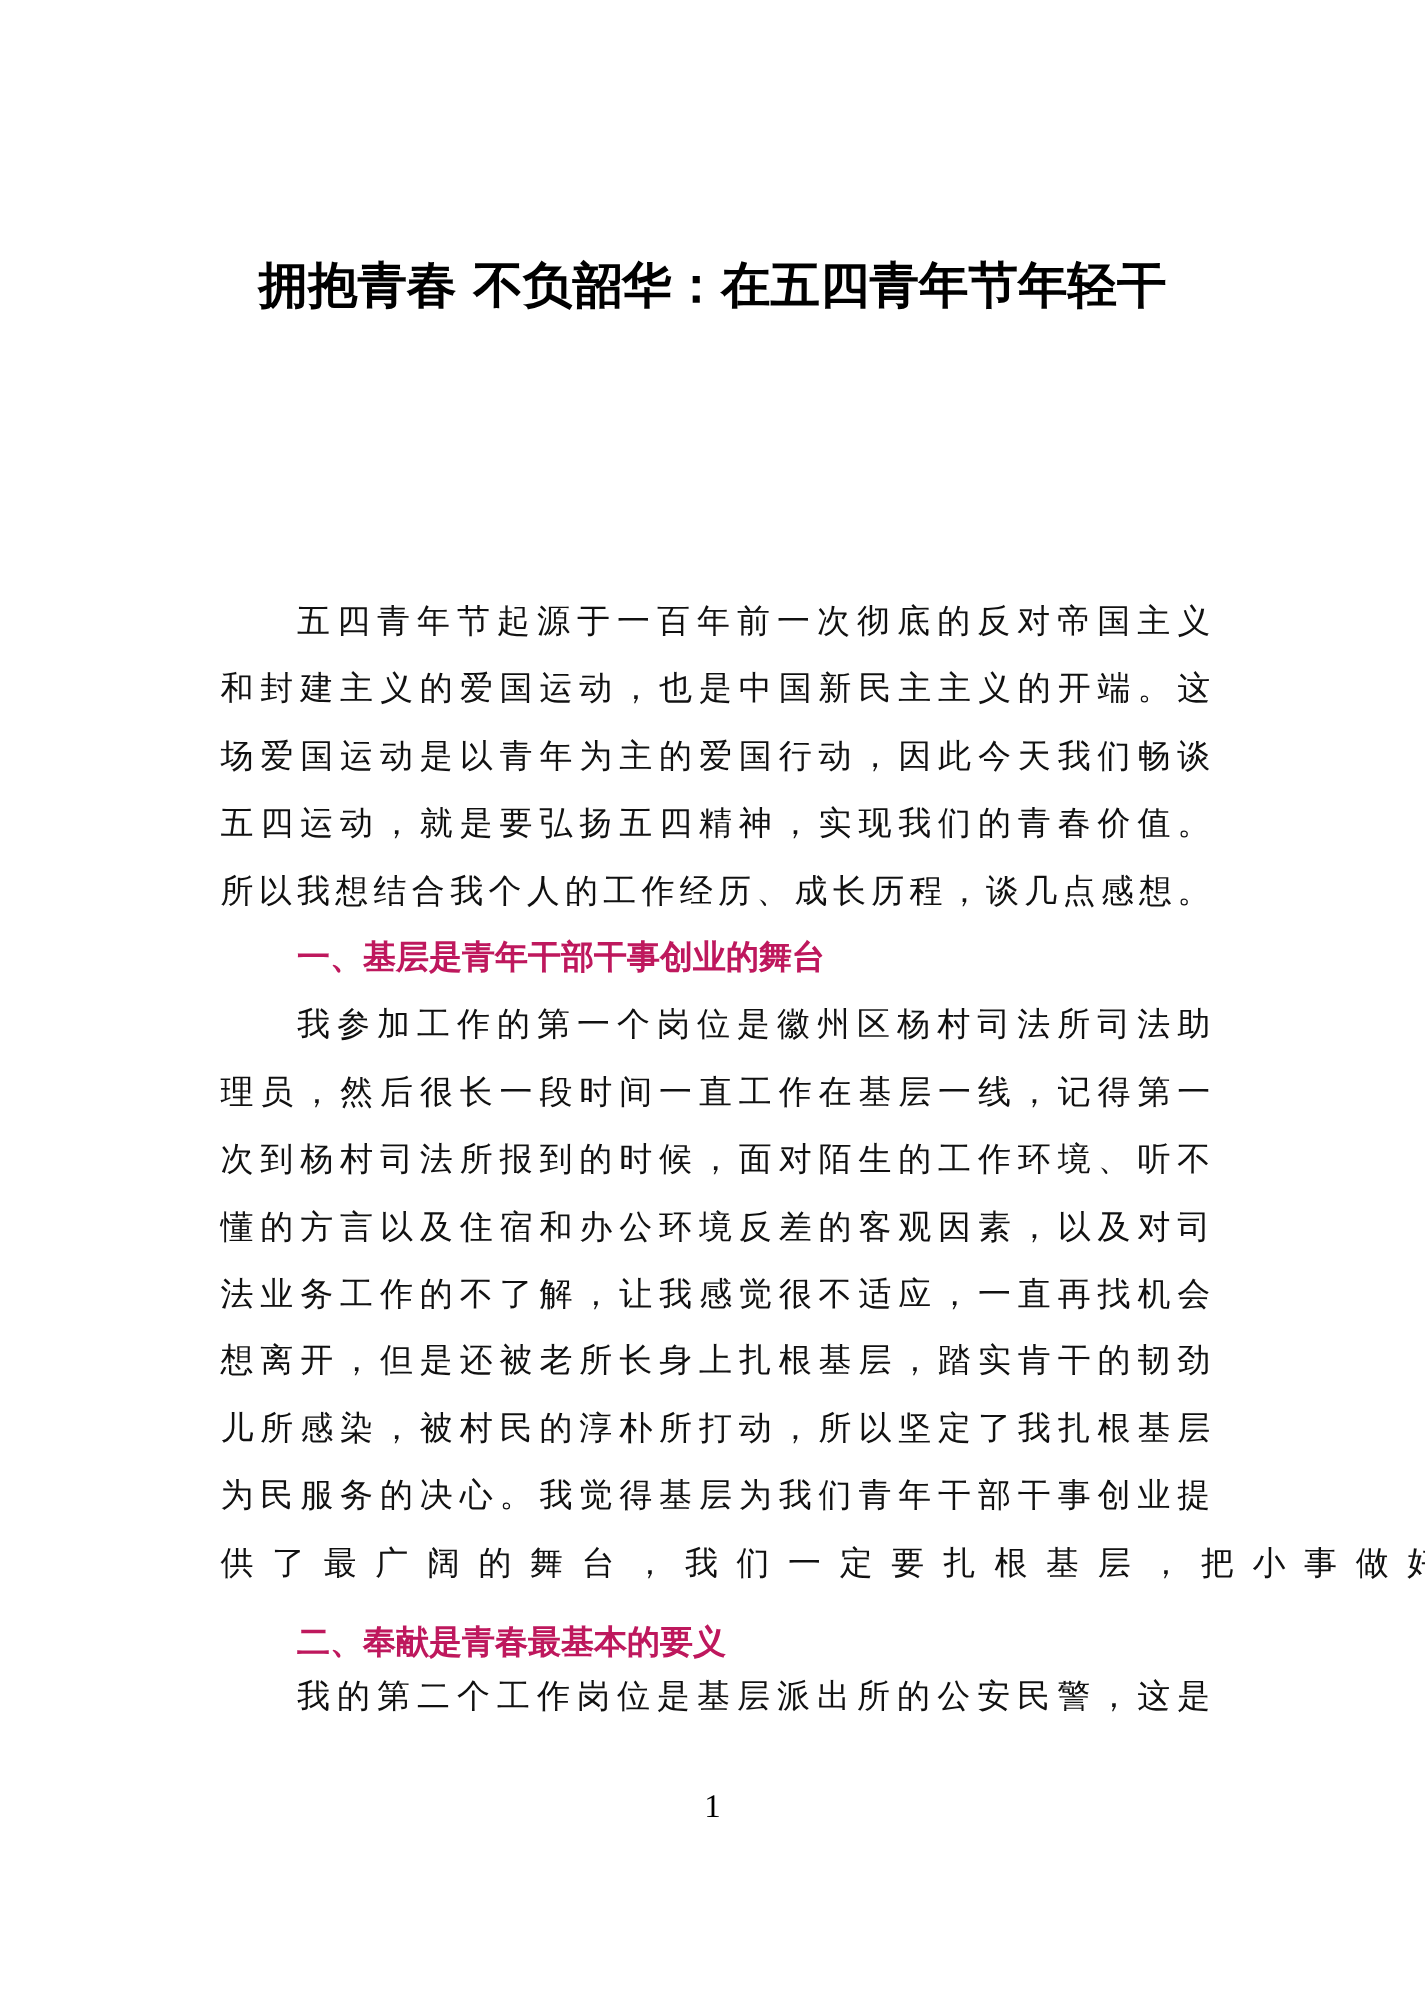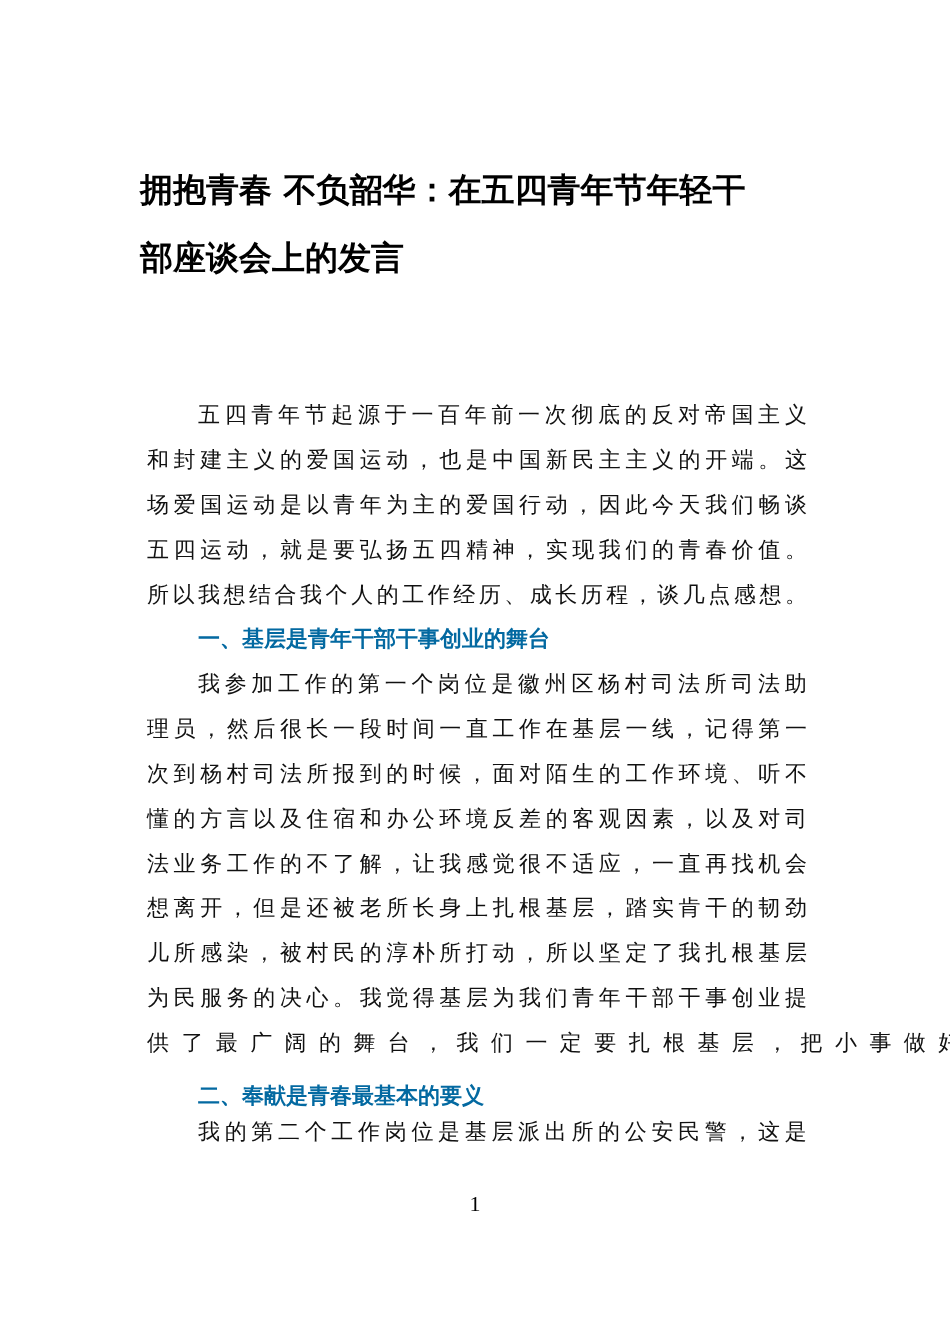--- a/index.html
+++ b/index.html
@@ -18,21 +18,21 @@
     .page {
       position: absolute;
       left: 0; top: 0;
       width: 950px; height: 1344px;
       background: #ffffff;
     }
     .title {
       position: absolute;
       left: 140px;
       width: 670px;
-      text-align: left;
+      text-align: center;
       font-family: "DejaVu Serif", "Liberation Serif", serif;
       font-weight: bold;
       font-size: 33px;
       line-height: 40px;
       white-space: nowrap;
       letter-spacing: 0px;
     }
     .title.l1 { top: 170px; }
     .title.l2 { top: 238px; }
 
@@ -53,41 +53,40 @@
     .line.indent { left: 198px; width: 609px; }
     .line.last { text-align-last: left; letter-spacing: 12.4px; }
     .heading {
       position: absolute;
       left: 198px;
       font-family: "DejaVu Sans", "Liberation Sans", sans-serif;
       font-size: 22px;
       line-height: 34px;
       font-weight: bold;
       white-space: nowrap;
-      color: #0369a1;
+      color: #be185d;
     }
     .page-number {
       position: absolute;
       left: 0;
       width: 950px;
       top: 1190px;
       text-align: center;
       font-family: "Liberation Serif", "DejaVu Serif", serif;
       font-size: 22px;
       line-height: 28px;
       color: #000000;
     }
   </style>
 </head>
 <body>
 
 <div class="page">
 
   <div class="title l1">拥抱青春  不负韶华：在五四青年节年轻干</div>
-  <div class="title l2">部座谈会上的发言</div>
 
   <div class="line indent" style="top: 398px; display: flex; justify-content: space-between;">
       <span>五</span>
       <span>四</span>
       <span>青</span>
       <span>年</span>
       <span>节</span>
       <span>起</span>
       <span>源</span>
       <span>于</span>

